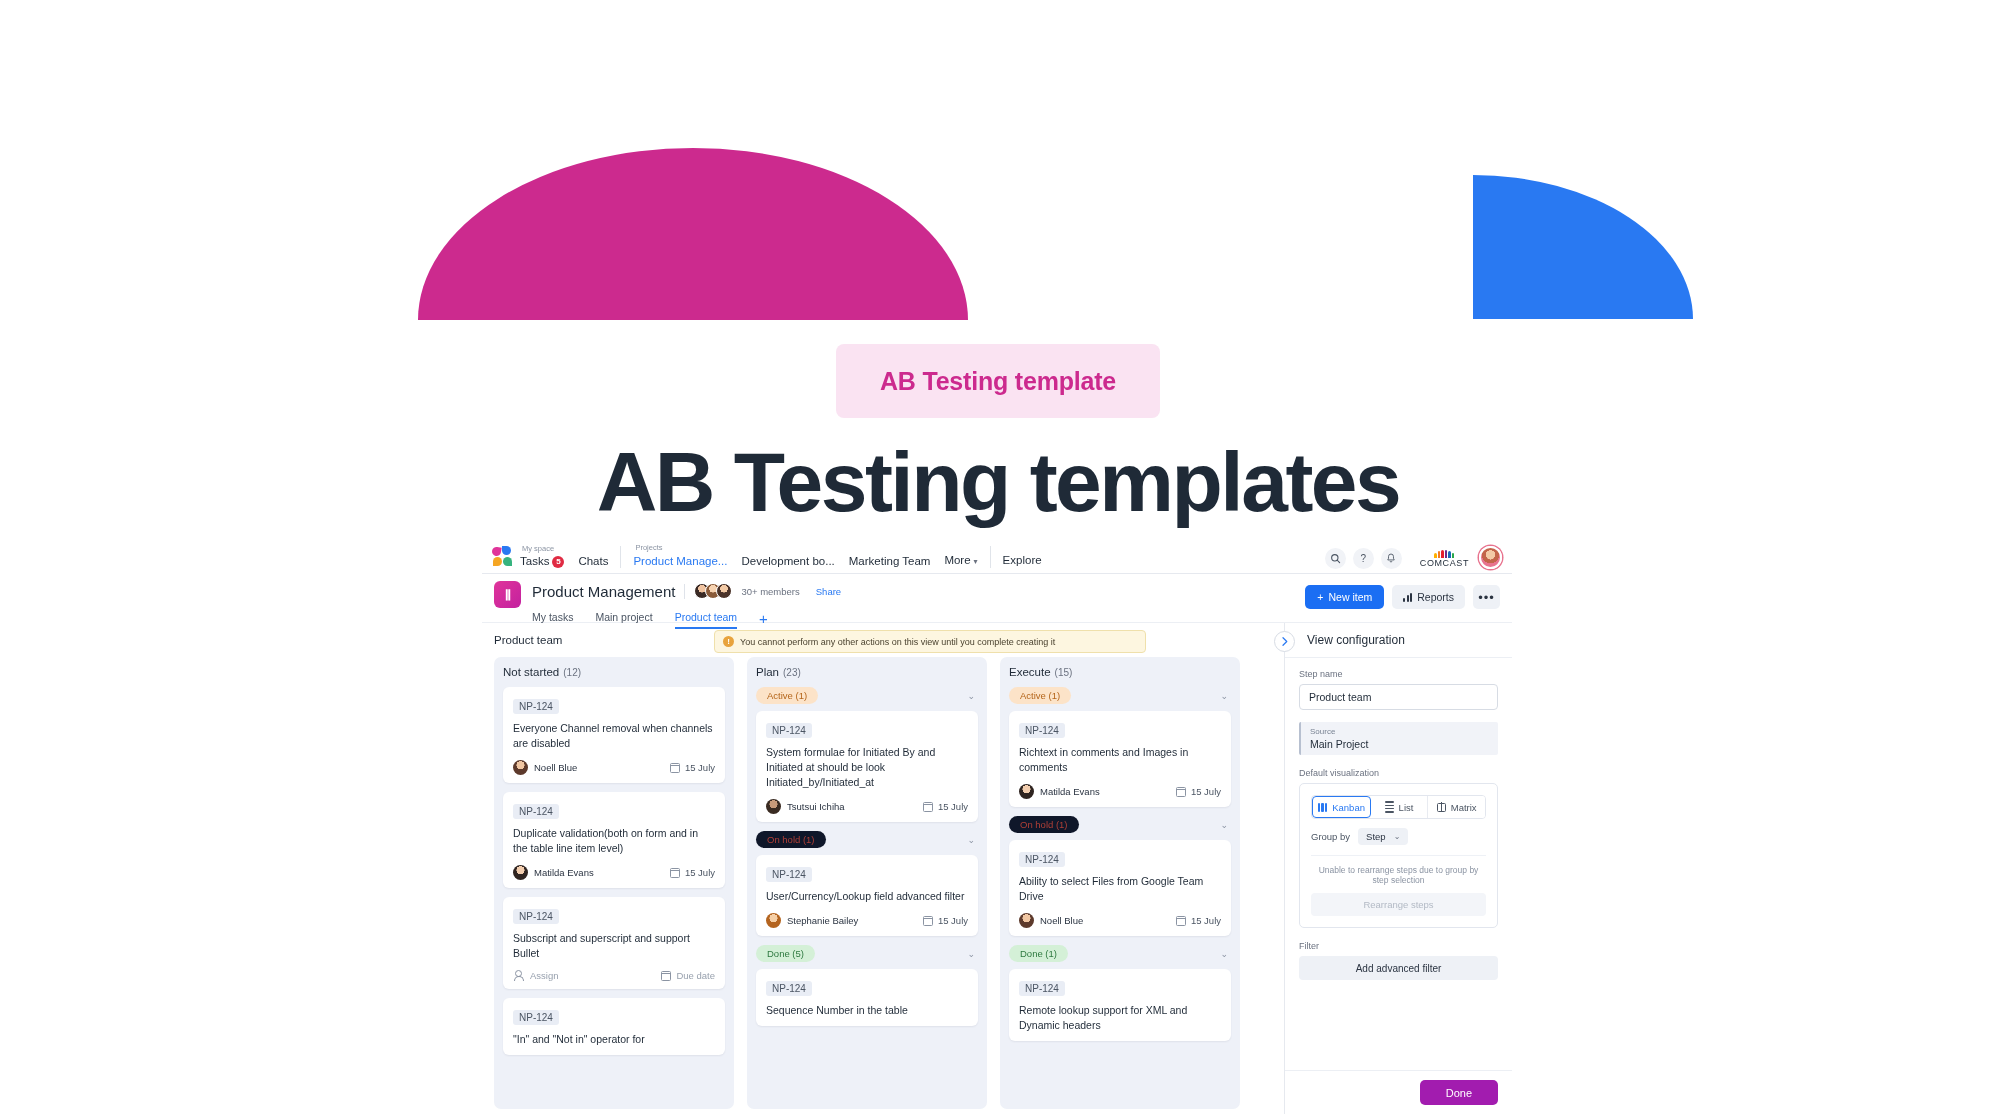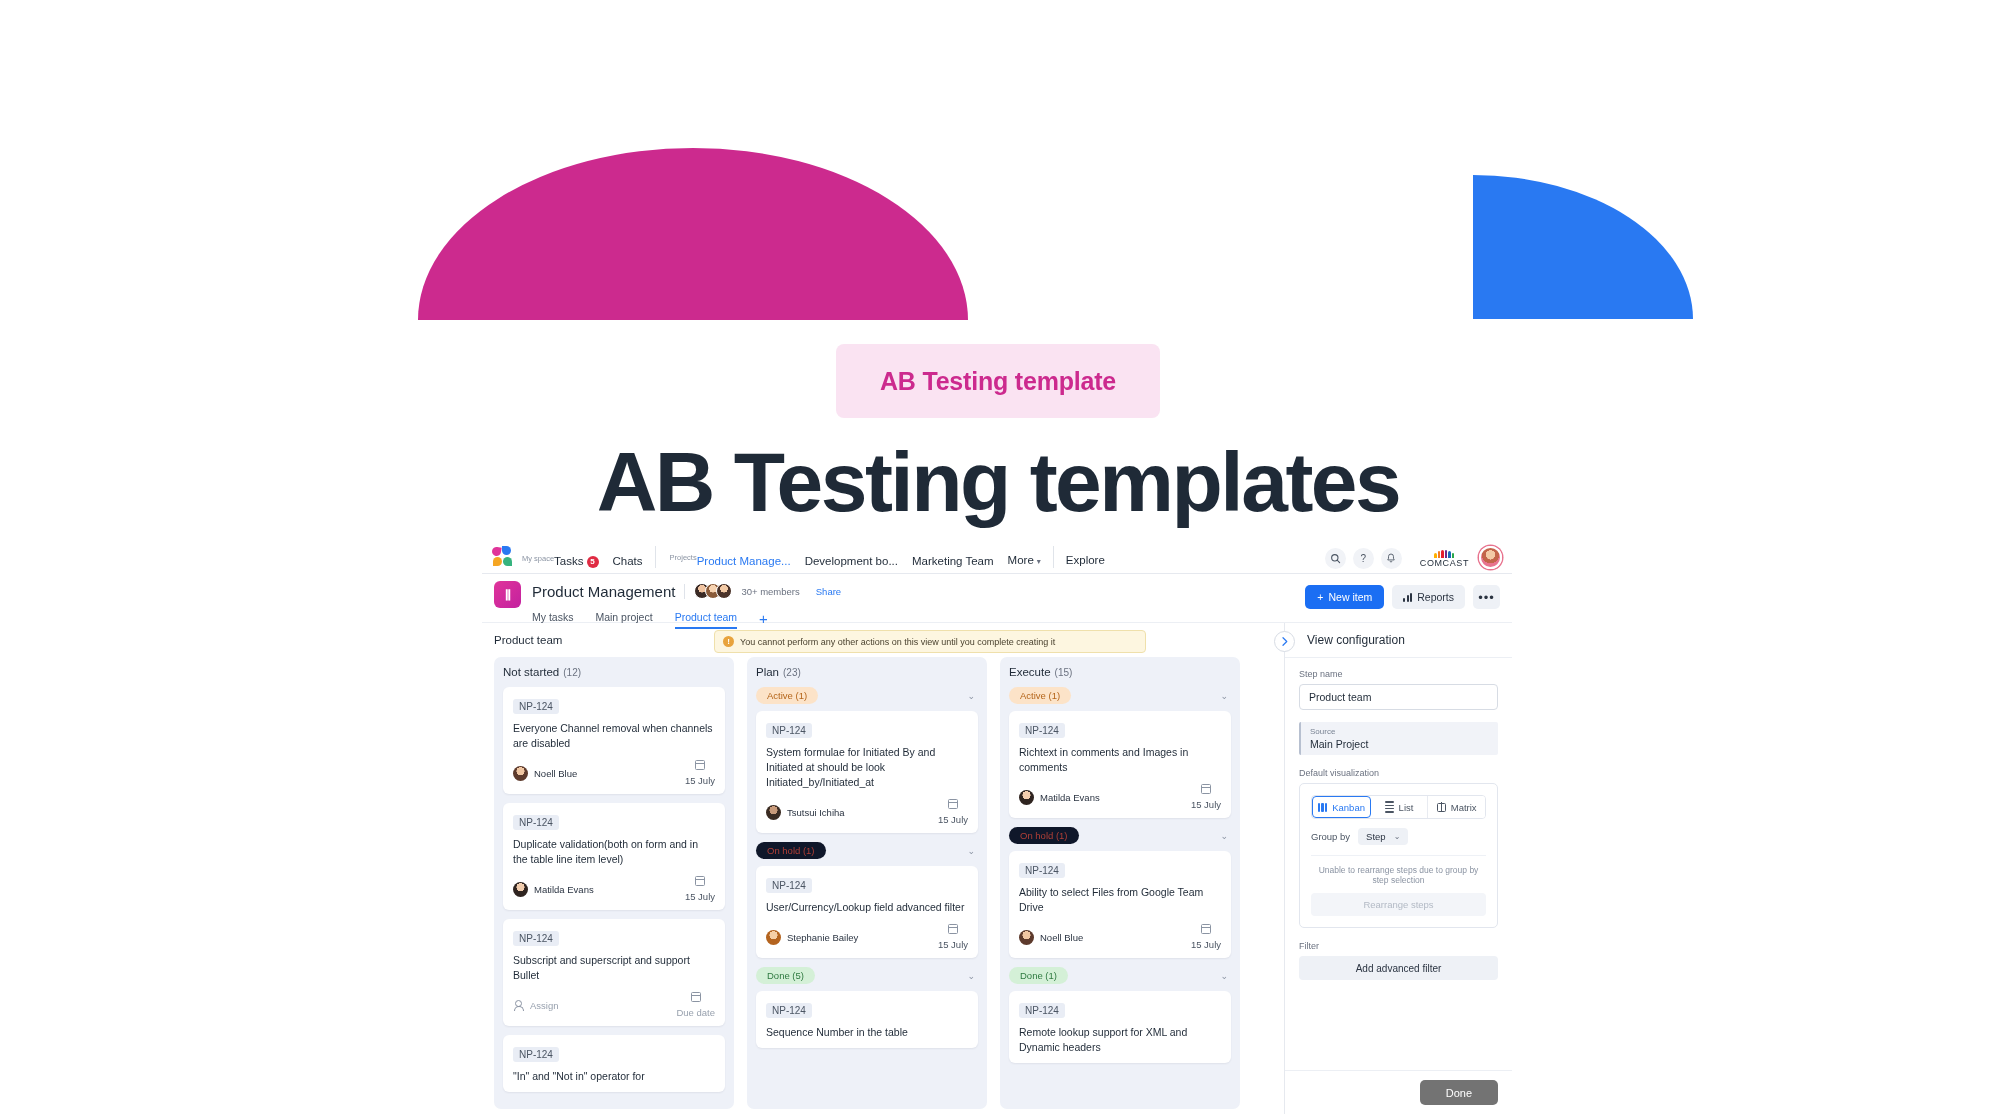--- a/index.html
+++ b/index.html
@@ -61,21 +61,21 @@
     background: #fff; border-bottom: 1px solid #e6e9ef;
     display: flex; align-items: flex-end; padding: 0 10px 4px 10px;
   }
   .logo-mark { width: 22px; height: 22px; position: relative; margin: 0 6px 1px 0; flex: 0 0 auto; }
   .logo-mark i { position: absolute; width: 9px; height: 9px; border-radius: 50% 0 50% 50%; display: block; }
   .logo-mark .l1 { background: #e0349a; left: 0; top: 1px; transform: rotate(10deg); }
   .logo-mark .l2 { background: #2979f2; left: 10px; top: 0px; border-radius: 0 50% 50% 50%; }
   .logo-mark .l3 { background: #f5a623; left: 1px; top: 11px; border-radius: 50% 50% 50% 0; }
   .logo-mark .l4 { background: #36b37e; left: 11px; top: 11px; border-radius: 50% 50% 0 50%; }
 
-  .nav-group { display: flex; flex-direction: row; justify-content: flex-end; }
+  .nav-group { display: flex; flex-direction: column; justify-content: flex-end; }
   .nav-cap { font-size: 7.5px; color: #8b94a3; line-height: 10px; padding-left: 2px; }
   .nav-row { display: flex; align-items: center; gap: 14px; }
   .nav-item { font-size: 11.5px; color: #1f2a37; line-height: 15px; white-space: nowrap; }
   .nav-item.active { color: #2979f2; }
   .badge-pill {
     display: inline-flex; align-items: center; justify-content: center;
     width: 12px; height: 12px; border-radius: 50%;
     background: #e02b43; color: #fff; font-size: 8px; font-weight: bold;
     margin-left: 3px; vertical-align: middle;
   }
@@ -192,21 +192,21 @@
   }
   .card-title { font-size: 10.5px; color: #1f2a37; line-height: 15px; }
   .card-foot { display: flex; align-items: center; justify-content: space-between; margin-top: 9px; }
   .assignee { display: flex; align-items: center; gap: 6px; }
   .av-sm { width: 15px; height: 15px; border-radius: 50%; flex: 0 0 auto; }
   .av-noell { background: radial-gradient(circle at 50% 34%, #f0c6a2 0 32%, #5d3a2c 33% 100%); }
   .av-matilda { background: radial-gradient(circle at 50% 34%, #f2cdae 0 32%, #2f2420 33% 100%); }
   .av-tsutsui { background: radial-gradient(circle at 50% 34%, #c89a7a 0 32%, #3a2b22 33% 100%); }
   .av-steph { background: radial-gradient(circle at 50% 34%, #f5cfa6 0 32%, #b4641f 33% 100%); }
   .assignee-name { font-size: 9.5px; color: #2b3442; }
-  .due { display: flex; align-items: center; gap: 5px; font-size: 9.5px; color: #4b5563; flex-direction: column; }
+  .due { display: flex; align-items: center; gap: 5px; font-size: 9.5px; color: #4b5563; }
   .cal {
     width: 10px; height: 10px; border: 1.2px solid #8b94a3; border-radius: 1.5px;
     position: relative; flex: 0 0 auto;
   }
   .cal::before {
     content: ""; position: absolute; left: 0; top: 1.5px; width: 100%; height: 1.2px; background: #8b94a3;
   }
   .assign-ico {
     width: 11px; height: 11px; position: relative; flex: 0 0 auto;
   }
@@ -267,21 +267,21 @@
     background: #f3f5f9; border-radius: 4px; height: 23px;
     display: flex; align-items: center; justify-content: center;
     font-size: 9.5px; color: #b3bac5;
   }
   .sp-footer {
     position: absolute; left: 0; bottom: 0; width: 100%; height: 44px;
     border-top: 1px solid #eceff4; display: flex; align-items: center; justify-content: flex-end;
     padding-right: 14px;
   }
   .btn-done {
-    background: #737373; color: #fff; font-size: 11px; border-radius: 5px;
+    background: #a21caf; color: #fff; font-size: 11px; border-radius: 5px;
     height: 25px; padding: 0 26px; display: flex; align-items: center; justify-content: center;
   }
   .filter-btn {
     background: #eef1f6; border-radius: 4px; height: 24px;
     display: flex; align-items: center; justify-content: center;
     font-size: 10px; color: #2b3442;
   }
 </style>
 </head>
 <body>

